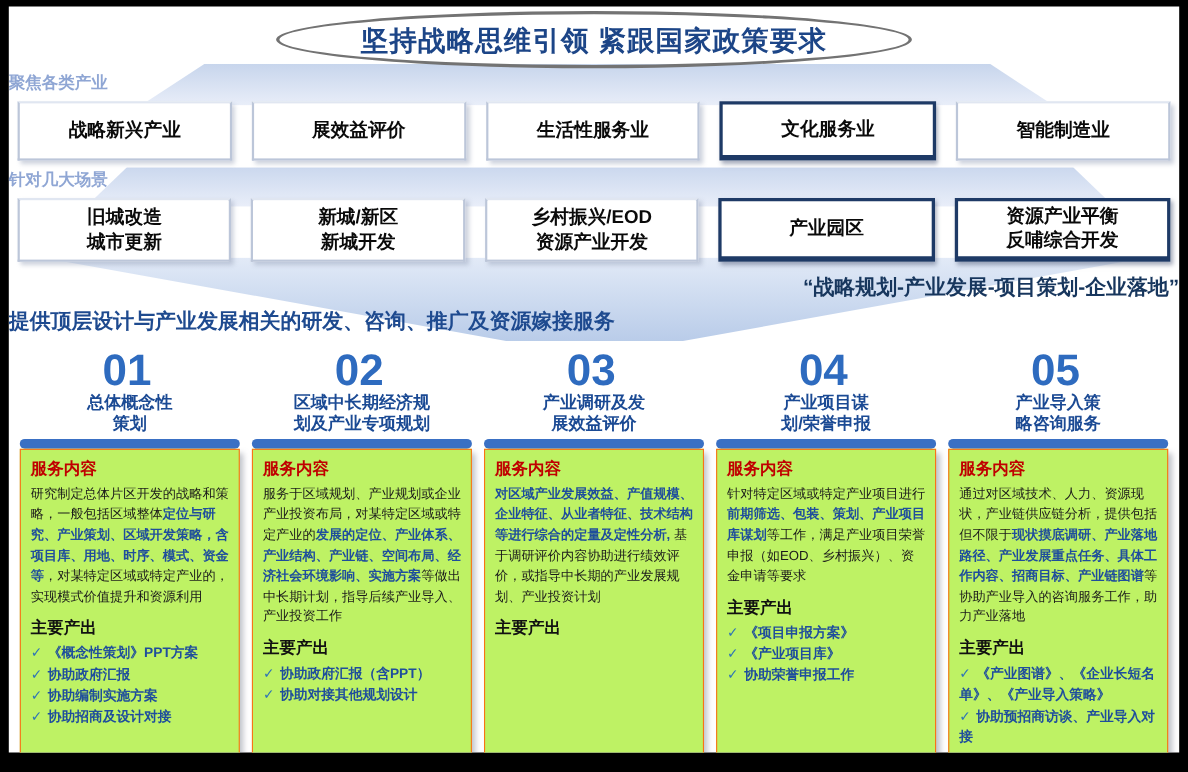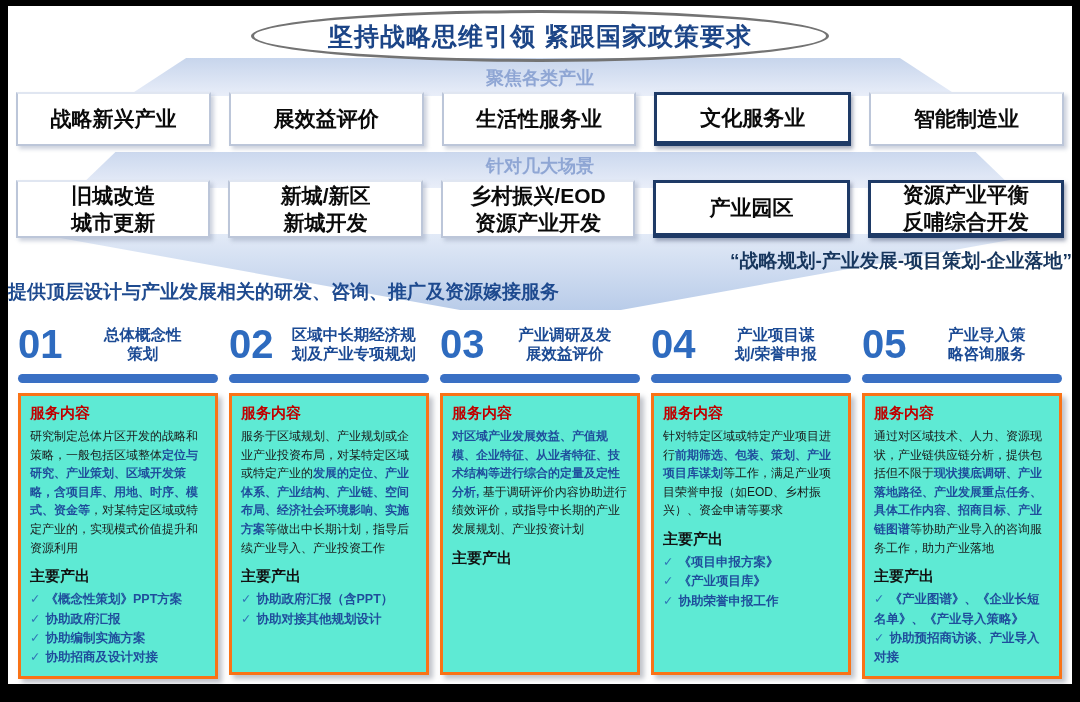--- a/index.html
+++ b/index.html
@@ -44,35 +44,35 @@
     border-radius: 50%;
     display: flex; align-items: center; justify-content: center;
   }
   .title {
     font-size: 25px; font-weight: bold; color: #1c4587;
     letter-spacing: 1px; white-space: nowrap;
   }
 
   .flabel {
     margin-top: 4px; height: 20px;
-    text-align: center;
-    font-size: 18px; font-weight: bold; color: #8fa6d4;
+    text-align: left;
+    font-size: 15px; font-weight: bold; color: #8fa6d4;
   }
   .flabel.second { margin-top: 8px; }
 
   .box-row {
     display: flex; gap: 18px;
     padding: 0 8px; margin-top: 6px;
   }
   .box {
     flex: 1; height: 54px;
     background: #fff;
     display: flex; align-items: center; justify-content: center;
     text-align: center; white-space: pre-line;
-    font-size: 21px; font-weight: bold; color: #0a0a0a; line-height: 1.3;
+    font-size: 17px; font-weight: bold; color: #0a0a0a; line-height: 1.3;
     border: 2px solid #bcc6d9;
     border-top-color: #e0e6f1;
     box-shadow: 3px 3px 4px rgba(145,155,180,0.45);
   }
   .row2 .box { height: 58px; }
   .box.dark {
     border: 3px solid #1e3a66;
     border-bottom-width: 5px;
     box-shadow: 2px 3px 4px rgba(90,100,130,0.55);
   }
@@ -86,37 +86,36 @@
     font-size: 19px; font-weight: bold; color: #1e4a8f;
   }
 
   .services {
     margin-top: 12px;
     padding: 0 10px;
     display: grid;
     grid-template-columns: repeat(5, 1fr);
     gap: 11px;
   }
-  .svc-head { display: flex; align-items: center; min-height: 54px; }
+  .svc-head { display: flex; align-items: center; min-height: 54px; flex-direction: column; }
   .svc-num {
     font-size: 40px; font-weight: bold; color: #2e6bbf;
     line-height: 1; margin-right: 5px;
   }
   .svc-title {
     flex: 1; text-align: center; white-space: pre-line;
     font-size: 15.5px; font-weight: bold; color: #1b4a94; line-height: 1.25;
   }
   .svc-bar {
     height: 9px; border-radius: 5px;
     background: #3a70c4; margin-top: 3px;
   }
   .svc-card {
-    margin-top: 10px;
-    background: #5eead4;
-    border: 3px solid #f97316;
+    background: #bef264;
+    border: 1px solid #f97316;
     box-shadow: 4px 4px 5px rgba(130,135,150,0.5);
     padding: 8px 9px;
     min-height: 282px;
   }
   .svc-cl { font-size: 15px; font-weight: bold; color: #c00000; margin-bottom: 4px; }
   .svc-body { font-size: 12px; line-height: 1.55; color: #1a1a1a; }
   .svc-body .hl { color: #1f4e9c; font-weight: bold; }
   .svc-ol { font-size: 15px; font-weight: bold; color: #111; margin: 10px 0 4px; }
   .svc-item { font-size: 12.5px; font-weight: bold; color: #1f4e9c; line-height: 1.55; }
   .check { color: #2e74b6; margin-right: 5px; }

